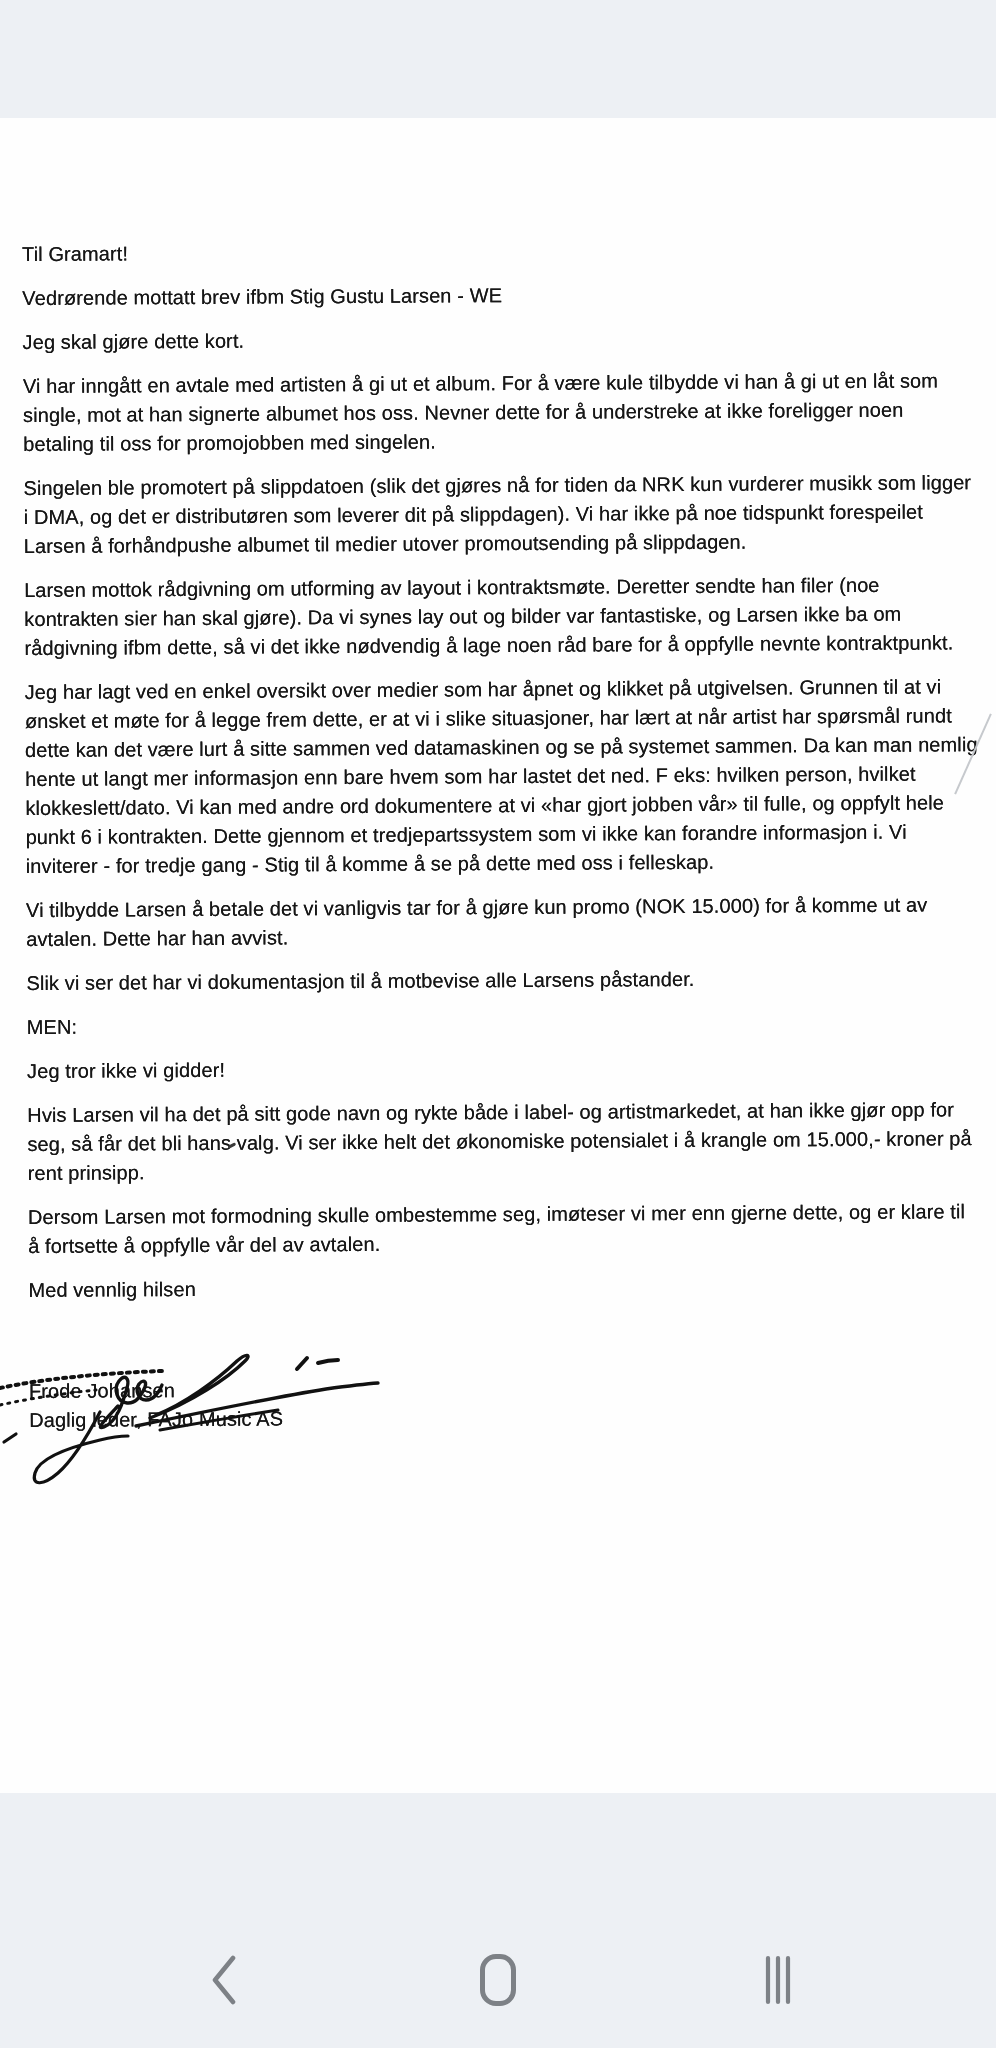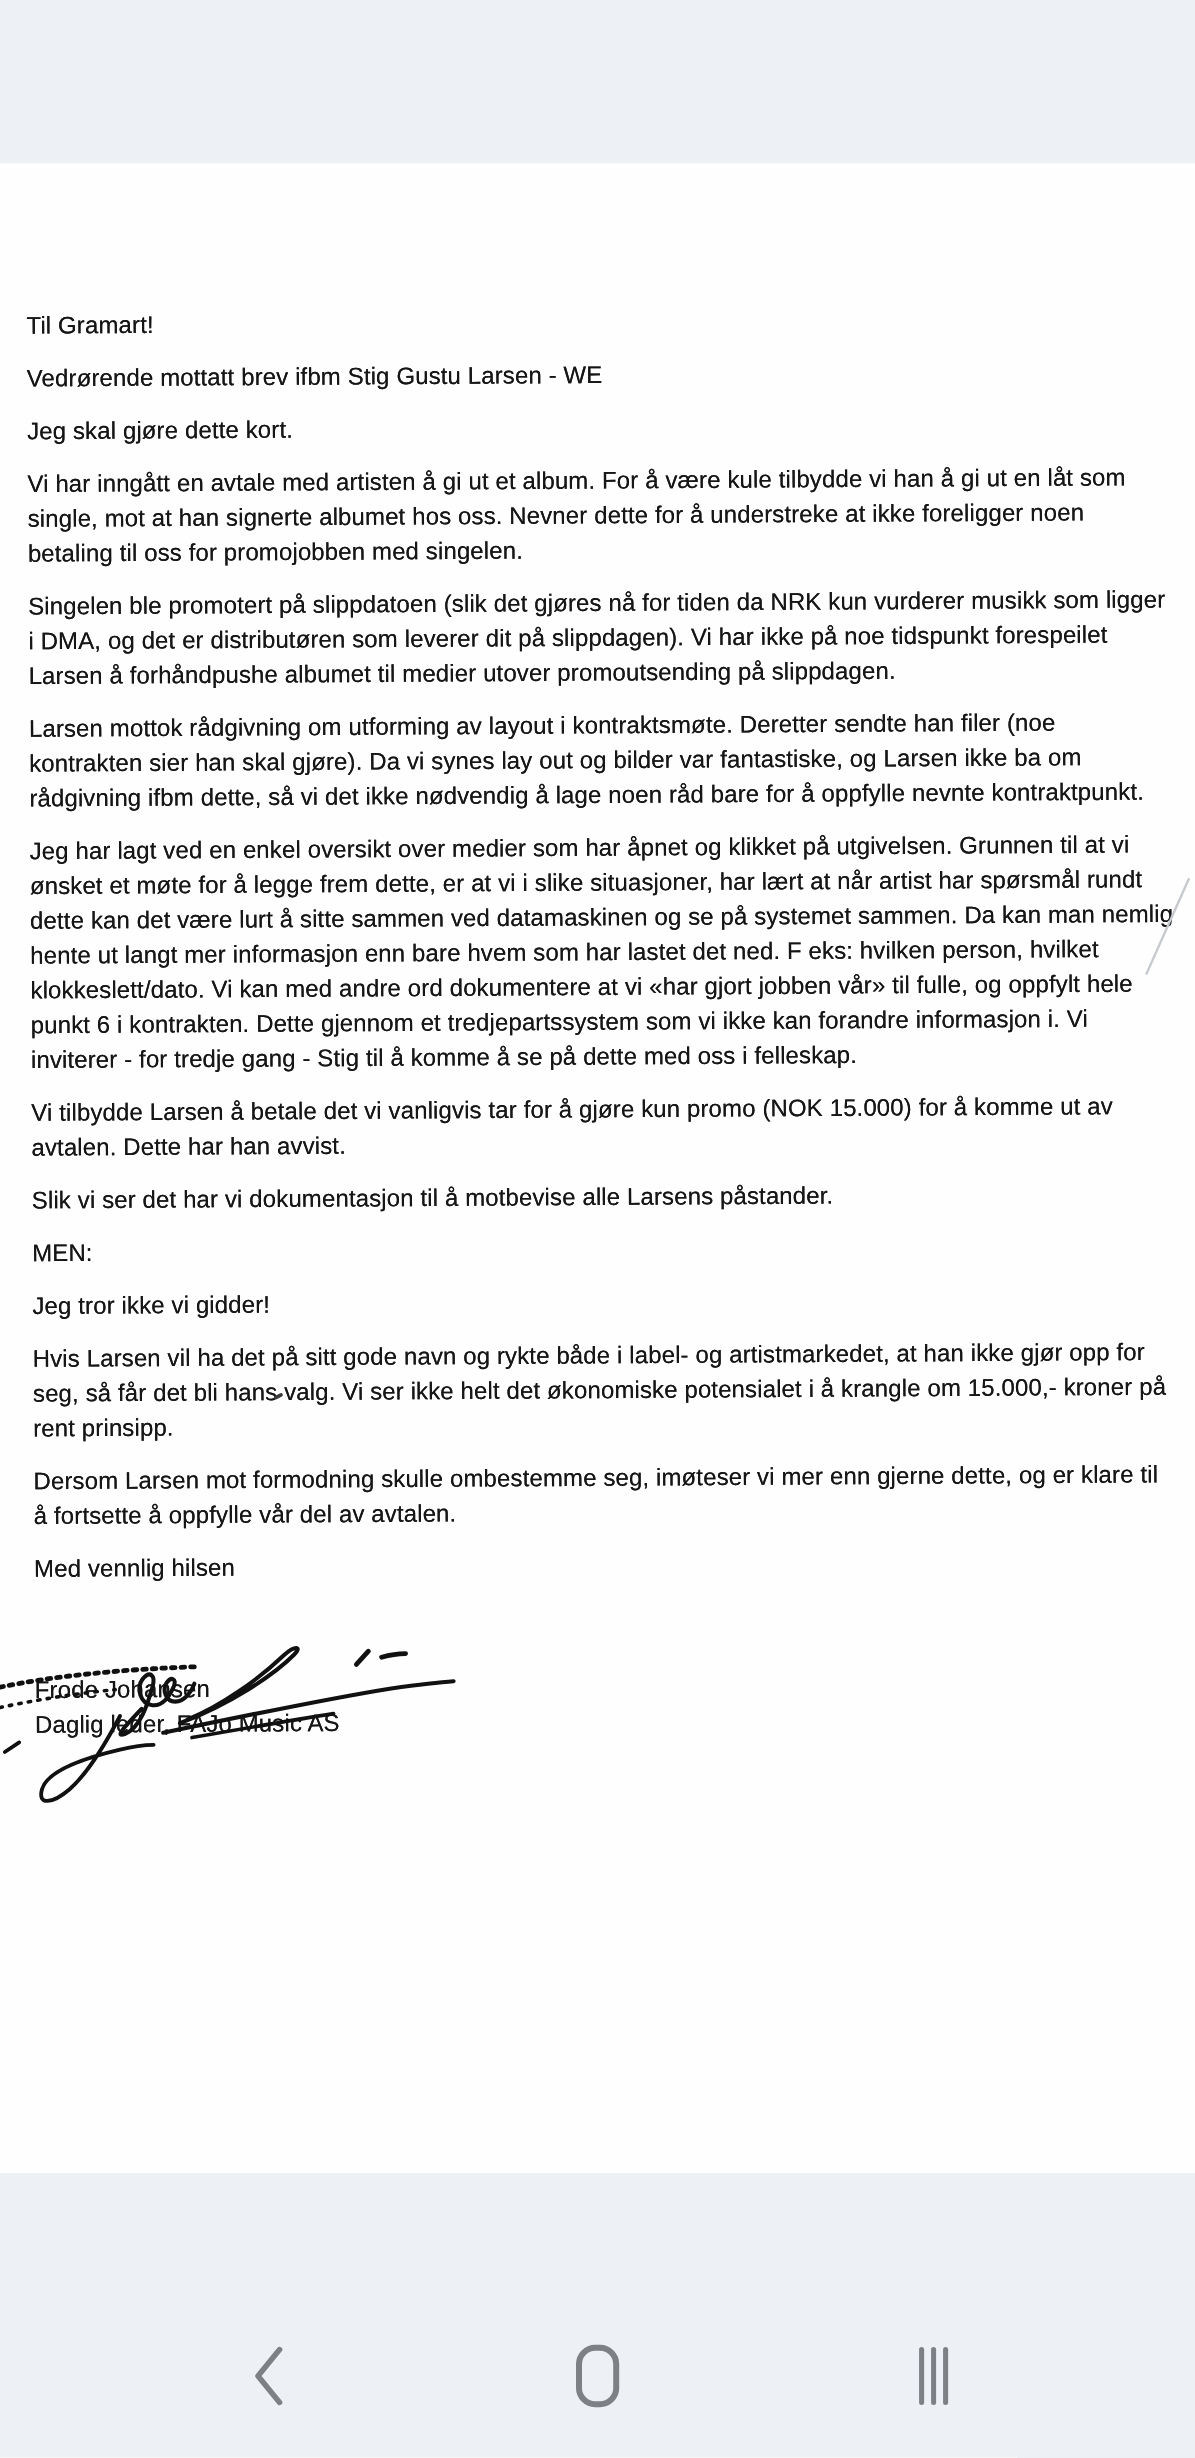--- a/index.html
+++ b/index.html
@@ -10,21 +10,21 @@
     width: 996px;
     height: 2048px;
     position: relative;
     overflow: hidden;
     background: #edf0f4;
     font-family: "Liberation Sans", sans-serif;
   }
   
   .page {
     position: absolute;
-    top: 136px;
+    top: 118px;
     left: 0;
     width: 996px;
     height: 1675px;
     background: #fefefe;
   }
   .letter {
     position: absolute;
     top: 0;
     left: 0;
     width: 953px;

